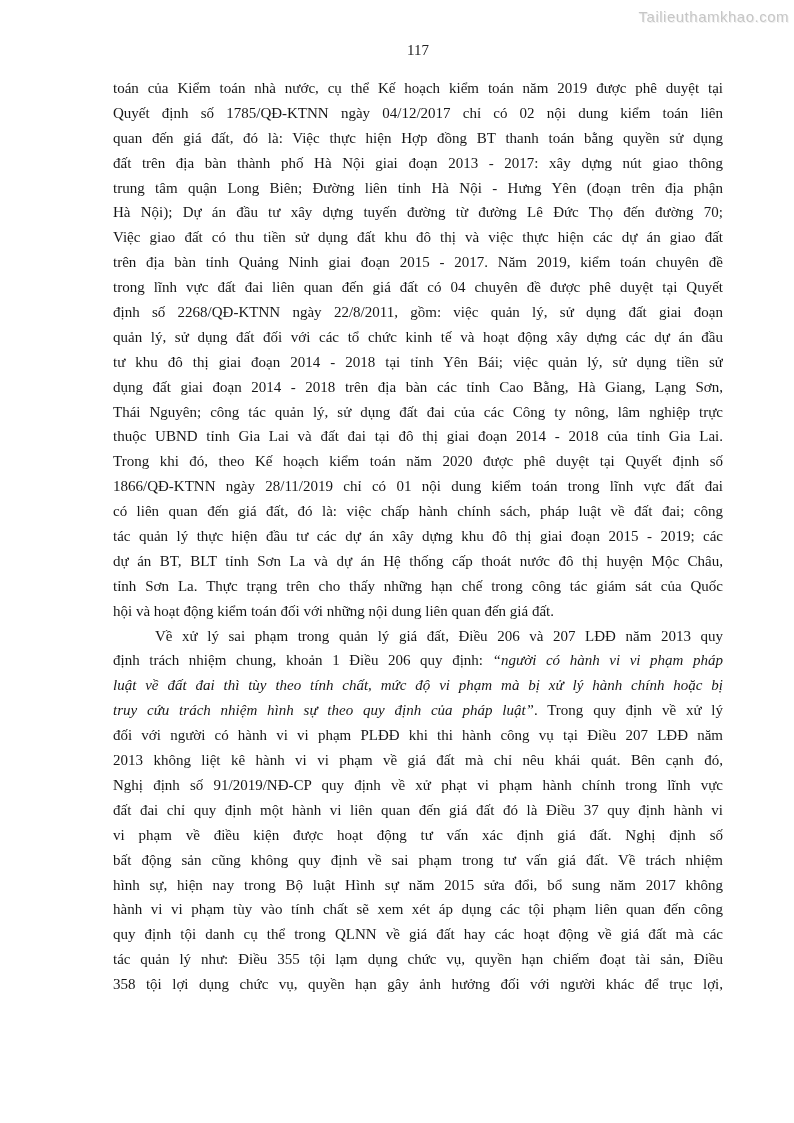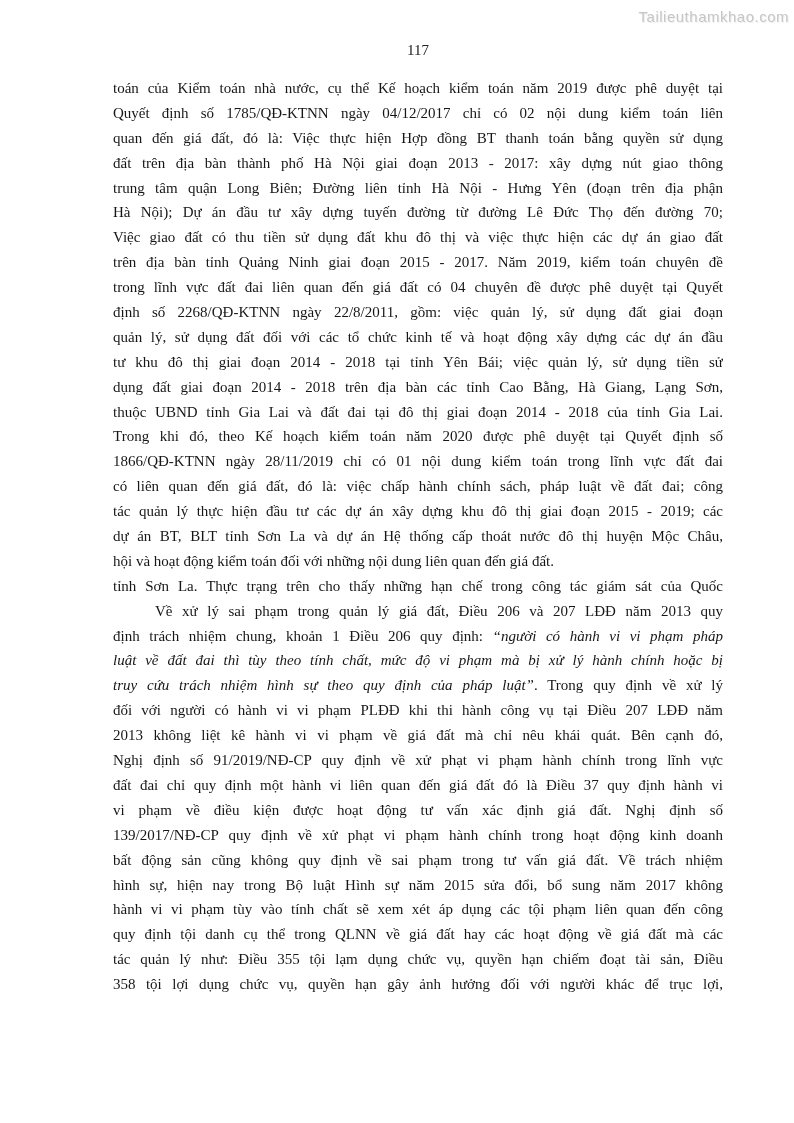--- a/index.html
+++ b/index.html
@@ -69,40 +69,40 @@
         <div class="line"><span>đất trên địa bàn thành phố Hà Nội giai đoạn 2013 - 2017: xây dựng nút giao thông</span></div>
         <div class="line"><span>trung tâm quận Long Biên; Đường liên tỉnh Hà Nội - Hưng Yên (đoạn trên địa phận</span></div>
         <div class="line"><span>Hà Nội); Dự án đầu tư xây dựng tuyến đường từ đường Lê Đức Thọ đến đường 70;</span></div>
         <div class="line"><span>Việc giao đất có thu tiền sử dụng đất khu đô thị và việc thực hiện các dự án giao đất</span></div>
         <div class="line"><span>trên địa bàn tỉnh Quảng Ninh giai đoạn 2015 - 2017. Năm 2019, kiểm toán chuyên đề</span></div>
         <div class="line"><span>trong lĩnh vực đất đai liên quan đến giá đất có 04 chuyên đề được phê duyệt tại Quyết</span></div>
         <div class="line"><span>định số 2268/QĐ-KTNN ngày 22/8/2011, gồm: việc quản lý, sử dụng đất giai đoạn</span></div>
         <div class="line"><span>quản lý, sử dụng đất đối với các tổ chức kinh tế và hoạt động xây dựng các dự án đầu</span></div>
         <div class="line"><span>tư khu đô thị giai đoạn 2014 - 2018 tại tỉnh Yên Bái; việc quản lý, sử dụng tiền sử</span></div>
         <div class="line"><span>dụng đất giai đoạn 2014 - 2018 trên địa bàn các tỉnh Cao Bằng, Hà Giang, Lạng Sơn,</span></div>
+        <div class="line"><span>Thái Nguyên; công tác quản lý, sử dụng đất đai của các Công ty nông, lâm nghiệp trực</span></div>
         <div class="line"><span>thuộc UBND tỉnh Gia Lai và đất đai tại đô thị giai đoạn 2014 - 2018 của tỉnh Gia Lai.</span></div>
         <div class="line"><span>Trong khi đó, theo Kế hoạch kiểm toán năm 2020 được phê duyệt tại Quyết định số</span></div>
         <div class="line"><span>1866/QĐ-KTNN ngày 28/11/2019 chỉ có 01 nội dung kiểm toán trong lĩnh vực đất đai</span></div>
         <div class="line"><span>có liên quan đến giá đất, đó là: việc chấp hành chính sách, pháp luật về đất đai; công</span></div>
         <div class="line"><span>tác quản lý thực hiện đầu tư các dự án xây dựng khu đô thị giai đoạn 2015 - 2019; các</span></div>
         <div class="line"><span>dự án BT, BLT tỉnh Sơn La và dự án Hệ thống cấp thoát nước đô thị huyện Mộc Châu,</span></div>
+        <div class="line"><span>tỉnh Sơn La. Thực trạng trên cho thấy những hạn chế trong công tác giám sát của Quốc</span></div>
         <div class="line last-left"><span>hội và hoạt động kiểm toán đối với những nội dung liên quan đến giá đất.</span></div>
-        <div class="line"><span>tỉnh Sơn La. Thực trạng trên cho thấy những hạn chế trong công tác giám sát của Quốc</span></div>
       </div>
       <div class="para">
         <div class="line indent"><span>Về xử lý sai phạm trong quản lý giá đất, Điều 206 và 207 LĐĐ năm 2013 quy</span></div>
         <div class="line"><span>định trách nhiệm chung, khoản 1 Điều 206 quy định: </span><span class="it">“người có hành vi vi phạm pháp</span></div>
         <div class="line"><span class="it">luật về đất đai thì tùy theo tính chất, mức độ vi phạm mà bị xử lý hành chính hoặc bị</span></div>
         <div class="line"><span class="it">truy cứu trách nhiệm hình sự theo quy định của pháp luật”</span><span>. Trong quy định về xử lý</span></div>
         <div class="line"><span>đối với người có hành vi vi phạm PLĐĐ khi thi hành công vụ tại Điều 207 LĐĐ năm</span></div>
         <div class="line"><span>2013 không liệt kê hành vi vi phạm về giá đất mà chỉ nêu khái quát. Bên cạnh đó,</span></div>
         <div class="line"><span>Nghị định số 91/2019/NĐ-CP quy định về xử phạt vi phạm hành chính trong lĩnh vực</span></div>
         <div class="line"><span>đất đai chỉ quy định một hành vi liên quan đến giá đất đó là Điều 37 quy định hành vi</span></div>
         <div class="line"><span>vi phạm về điều kiện được hoạt động tư vấn xác định giá đất. Nghị định số</span></div>
-        <div class="line"><span>139/2017/NĐ-CP quy định về xử phạt vi phạm hành chính trong hoạt động kinh doanh</span></div>
         <div class="line"><span>bất động sản cũng không quy định về sai phạm trong tư vấn giá đất. Về trách nhiệm</span></div>
         <div class="line"><span>hình sự, hiện nay trong Bộ luật Hình sự năm 2015 sửa đổi, bổ sung năm 2017 không</span></div>
         <div class="line"><span>hành vi vi phạm tùy vào tính chất sẽ xem xét áp dụng các tội phạm liên quan đến công</span></div>
         <div class="line"><span>quy định tội danh cụ thể trong QLNN về giá đất hay các hoạt động về giá đất mà các</span></div>
         <div class="line"><span>tác quản lý như: Điều 355 tội lạm dụng chức vụ, quyền hạn chiếm đoạt tài sản, Điều</span></div>
         <div class="line"><span>358 tội lợi dụng chức vụ, quyền hạn gây ảnh hưởng đối với người khác để trục lợi,</span></div>
       </div>
     </div>
 </div>
 

